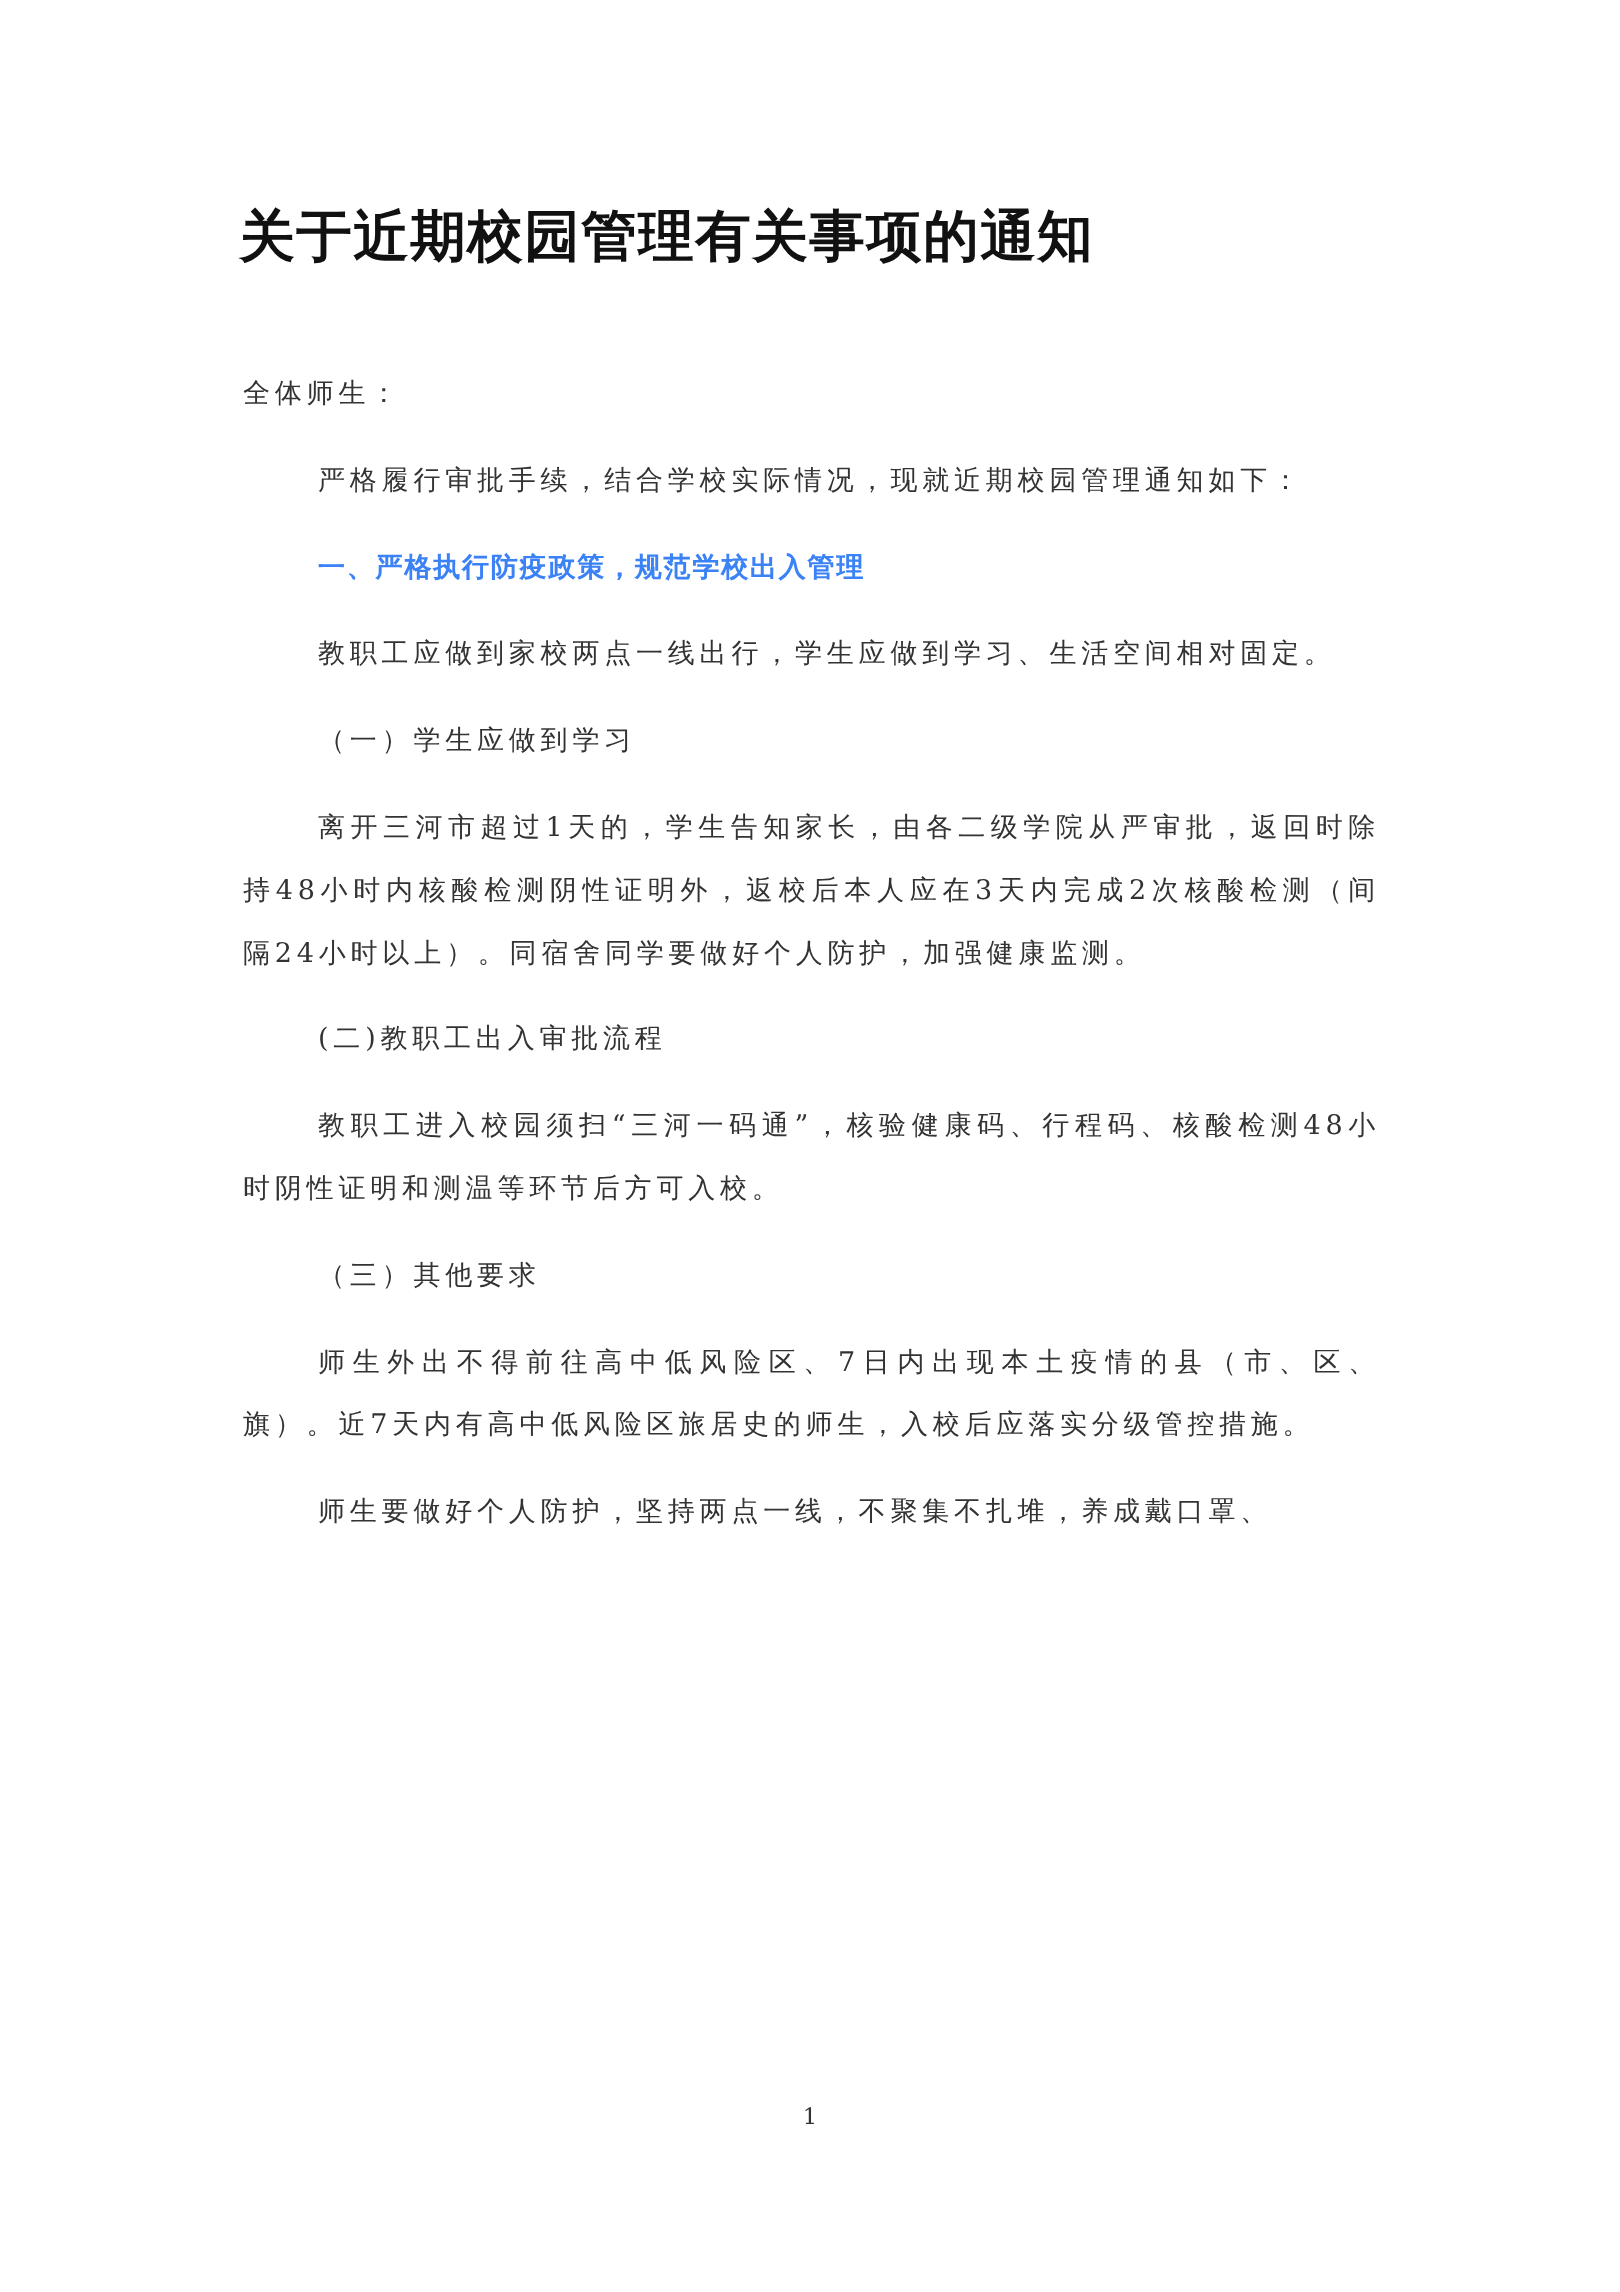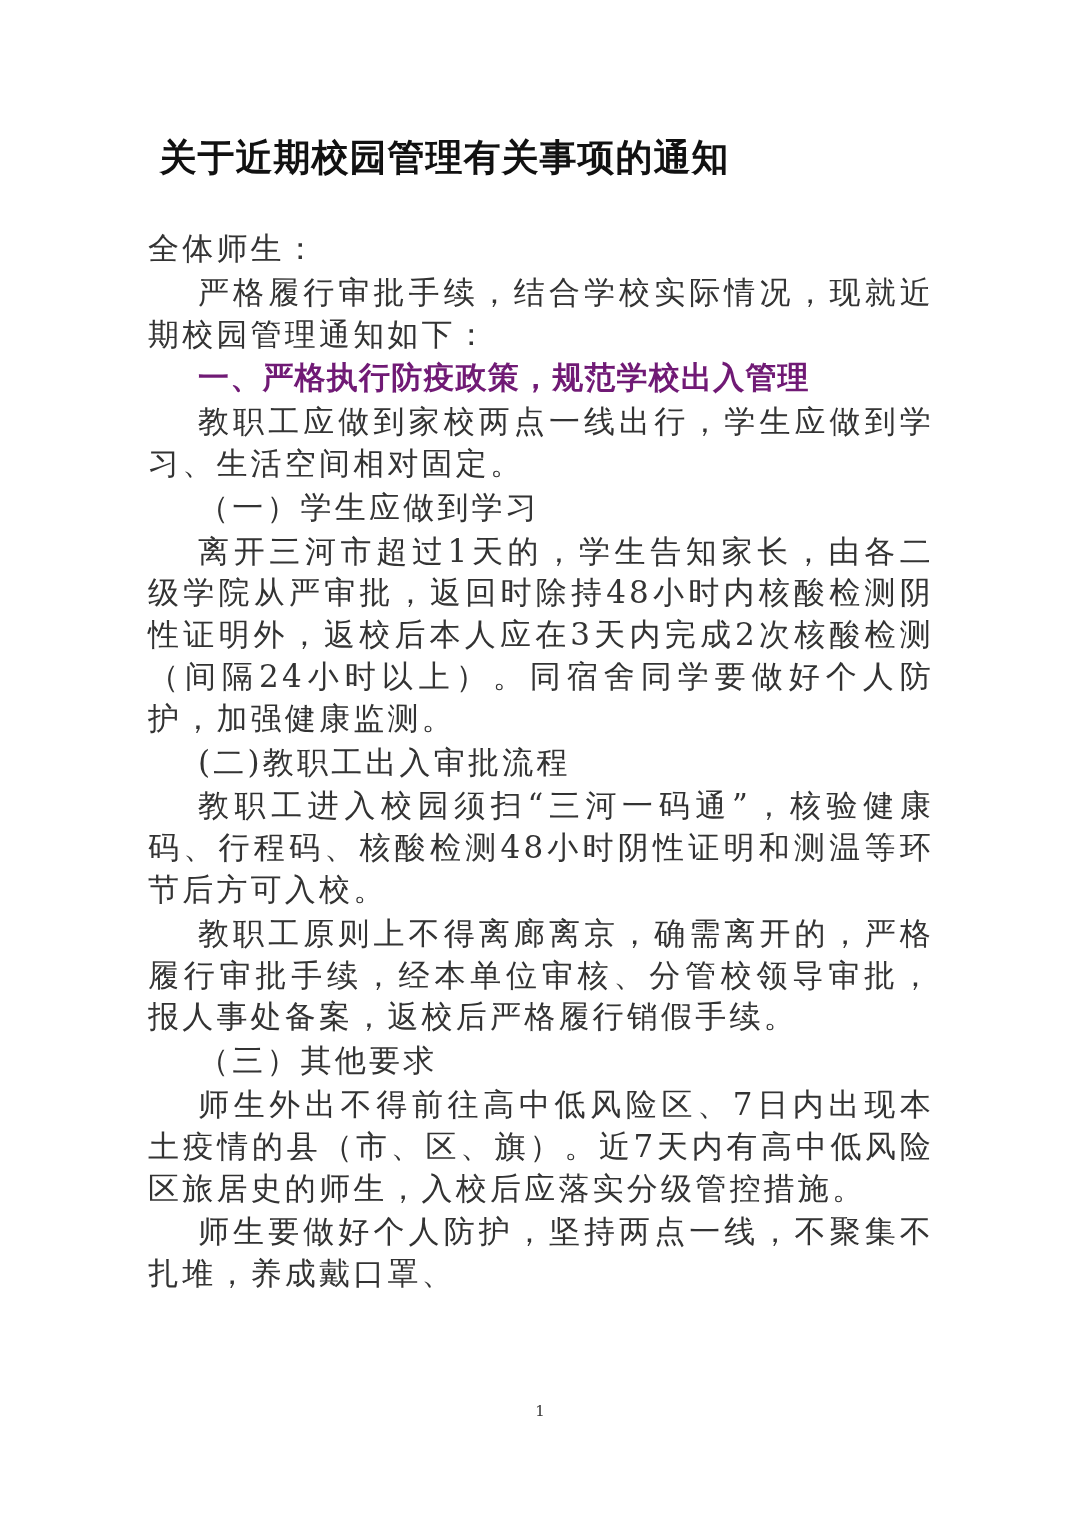--- a/index.html
+++ b/index.html
@@ -2,44 +2,43 @@
 <html><head>
 <meta charset="utf-8">
 <style>
   html, body { margin: 0; padding: 0; background: #ffffff; }
   body { width: 1080px; height: 1528px; position: relative; overflow: hidden;
          font-family: "DejaVu Serif", "Liberation Serif", serif; color: #2a2a2a; }
   .title { position: absolute; top: 130px; left: 0; width: 889px; text-align: center;
            font-family: "DejaVu Sans", "Liberation Sans", sans-serif; font-weight: bold;
            font-size: 37px; letter-spacing: 1px; color: #111; line-height: 56px; }
   .body-area { position: absolute; top: 226px; left: 146px; width: 790px; }
-  .p { font-size: 31px; line-height: 41.8px; margin: 2px; text-align: justify;
+  .p { font-size: 18px; line-height: 41.8px; margin: 16px; text-align: justify;
        text-align-last: left; letter-spacing: 3.2px; color: #333; white-space: pre-wrap; word-break: break-all; }
   .indent { text-indent: 50px; }
   .heading-bold { font-family: "DejaVu Sans", "Liberation Sans", sans-serif; font-weight: bold;
-                  color: #701a75; letter-spacing: 1.2px; }
+                  color: #3b82f6; letter-spacing: 1.2px; }
   .sub { text-indent: 50px; }
   .page-num { position: absolute; top: 1402px; left: 0; width: 1080px; text-align: center;
               font-size: 15px; color: #333; }
 </style>
 </head>
 <body>
 
 <div>
   <div class="title">关于近期校园管理有关事项的通知</div>
 
   <div class="body-area">
     <p class="p">全体师生：</p>
     <p class="p indent">严格履行审批手续，结合学校实际情况，现就近期校园管理通知如下：</p>
     <p class="p indent heading-bold">一、严格执行防疫政策，规范学校出入管理</p>
     <p class="p indent">教职工应做到家校两点一线出行，学生应做到学习、生活空间相对固定。</p>
     <p class="p sub">（一）学生应做到学习</p>
     <p class="p indent">离开三河市超过1天的，学生告知家长，由各二级学院从严审批，返回时除持48小时内核酸检测阴性证明外，返校后本人应在3天内完成2次核酸检测（间隔24小时以上）。同宿舍同学要做好个人防护，加强健康监测。</p>
     <p class="p sub">(二)教职工出入审批流程</p>
     <p class="p indent">教职工进入校园须扫“三河一码通”，核验健康码、行程码、核酸检测48小时阴性证明和测温等环节后方可入校。</p>
-    <p class="p indent">教职工原则上不得离廊离京，确需离开的，严格履行审批手续，经本单位审核、分管校领导审批，报人事处备案，返校后严格履行销假手续。</p>
     <p class="p sub">（三）其他要求</p>
     <p class="p indent">师生外出不得前往高中低风险区、7日内出现本土疫情的县（市、区、旗）。近7天内有高中低风险区旅居史的师生，入校后应落实分级管控措施。</p>
     <p class="p indent">师生要做好个人防护，坚持两点一线，不聚集不扎堆，养成戴口罩、</p>
   </div>
 
   <div class="page-num">1</div>
 </div>
 
 </body></html>

